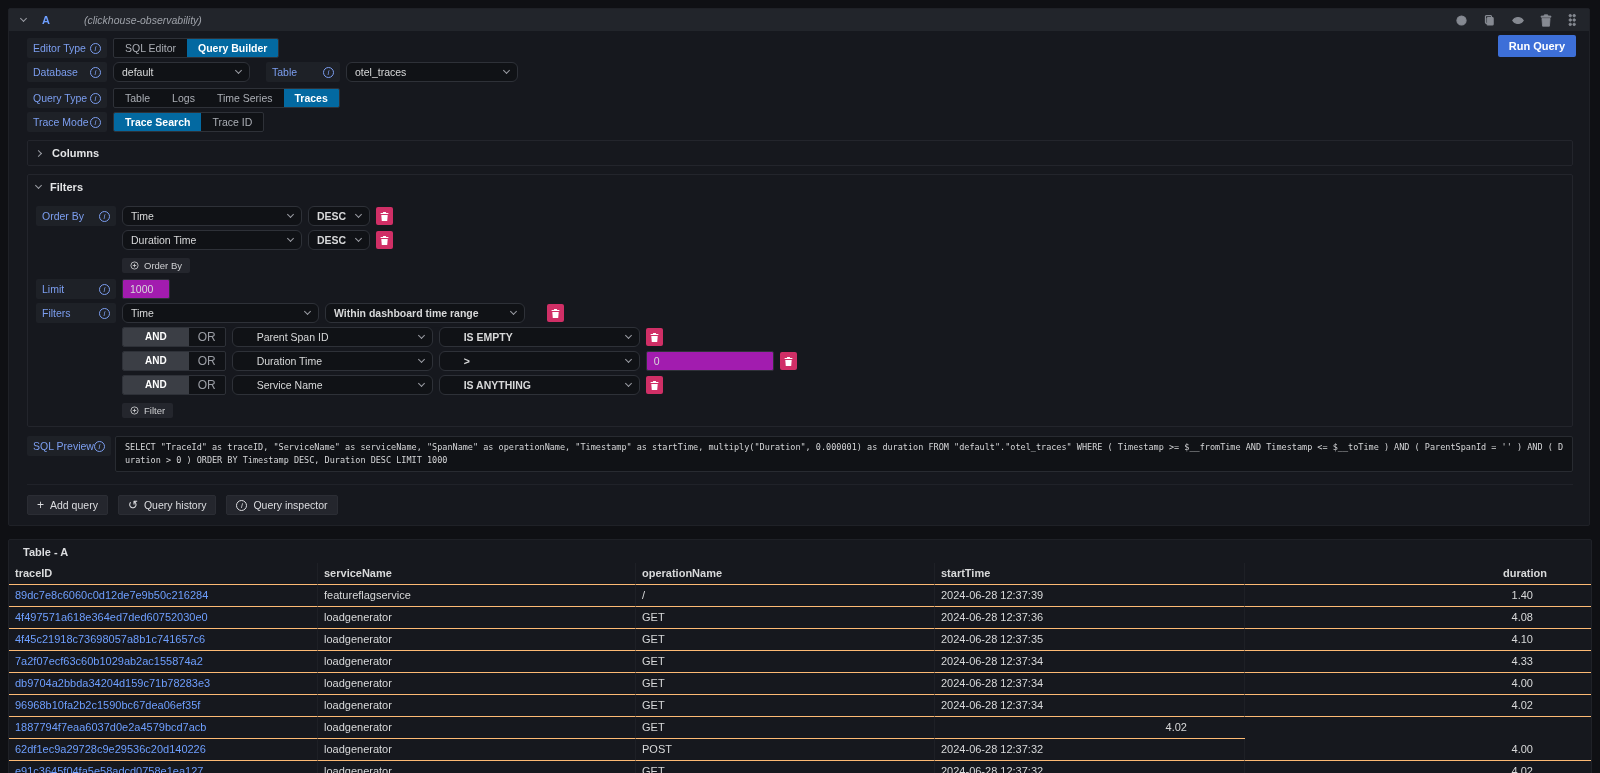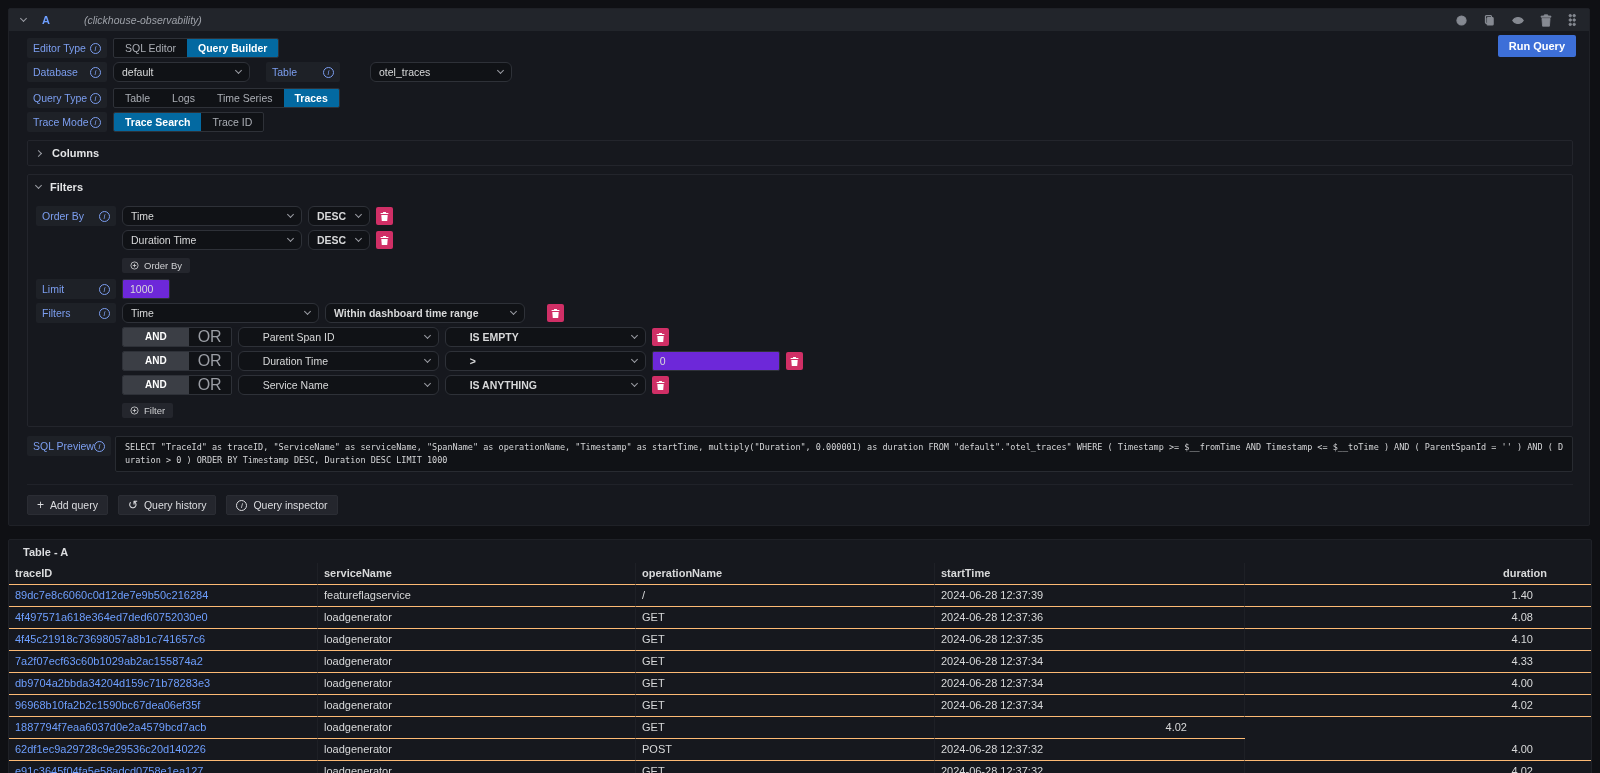--- a/index.html
+++ b/index.html
@@ -57,33 +57,33 @@
   .seg .opt { padding:0 11px; line-height:18px; font-size:10.5px; color:#abaeb5; cursor:pointer; white-space:nowrap; }
   .seg .opt.active { background:#0369a1; color:#fff; font-weight:700; }
   .dd {
     display:flex; align-items:center; justify-content:space-between;
     height:20px; padding:0 8px; cursor:pointer;
     background:#101216; border:1px solid #2e3138; border-radius:6px;
     color:#d8d9da; font-size:10.5px; white-space:nowrap;
   }
   .tin {
     height:20px; padding:0 7px;
-    background:#6d28d9; border:1px solid #2e3138; border-radius:2px;
+    background:#a21caf; border:1px solid #2e3138; border-radius:2px;
     color:#d8d9da; font-size:10.5px; font-family:"Liberation Sans", sans-serif;
   }
-  .w137{width:137px;} .w147{width:142px;margin-left:24px;} .w180{width:180px;} .w62{width:62px;}
+  .w137{width:137px;} .w147{width:172px;} .w180{width:180px;} .w62{width:62px;}
   .w197{width:197px;} .w200{width:200px;} .w201{width:201px;padding-left:24px;} .w128{width:128px;} .w48{width:48px;}
   .trash {
     width:17px; height:18px; border:none; border-radius:2px; background:#d02f66;
     display:flex; align-items:center; justify-content:center; cursor:pointer; padding:0;
   }
   .trash.ml16 { margin-left:16px; }
   .andor { display:inline-flex; height:20px; overflow:hidden; background:#101216; border:1px solid #2e3138; border-radius:2px; }
   .andor .a { padding:0 22px; line-height:18px; font-size:10px; font-weight:700; color:#fff; background:#3b3e45; cursor:pointer; }
-  .andor .o { padding:0 9px; line-height:18px; font-size:16px; color:#9a9da4; cursor:pointer; }
+  .andor .o { padding:0 9px; line-height:18px; font-size:12px; color:#9a9da4; cursor:pointer; }
   .indent { margin-left:86px; }
   .add-btn {
     display:inline-flex; align-items:center; gap:5px;
     height:15px; padding:0 8px; margin:8px 0 2px 86px;
     background:#24262d; border:none; border-radius:2px; cursor:pointer;
     color:#cfd0d3; font-size:9.5px; font-family:"Liberation Sans", sans-serif;
   }
   .section { border:1px solid #23252c; border-radius:2px; margin-top:8px; padding:3px 8px 4px 8px; }
   .section.collapsed { padding:3px 8px; }
   .section-header { display:flex; align-items:center; gap:9px; height:18px; font-size:11px; font-weight:700; color:#e3e4e6; cursor:pointer; }

